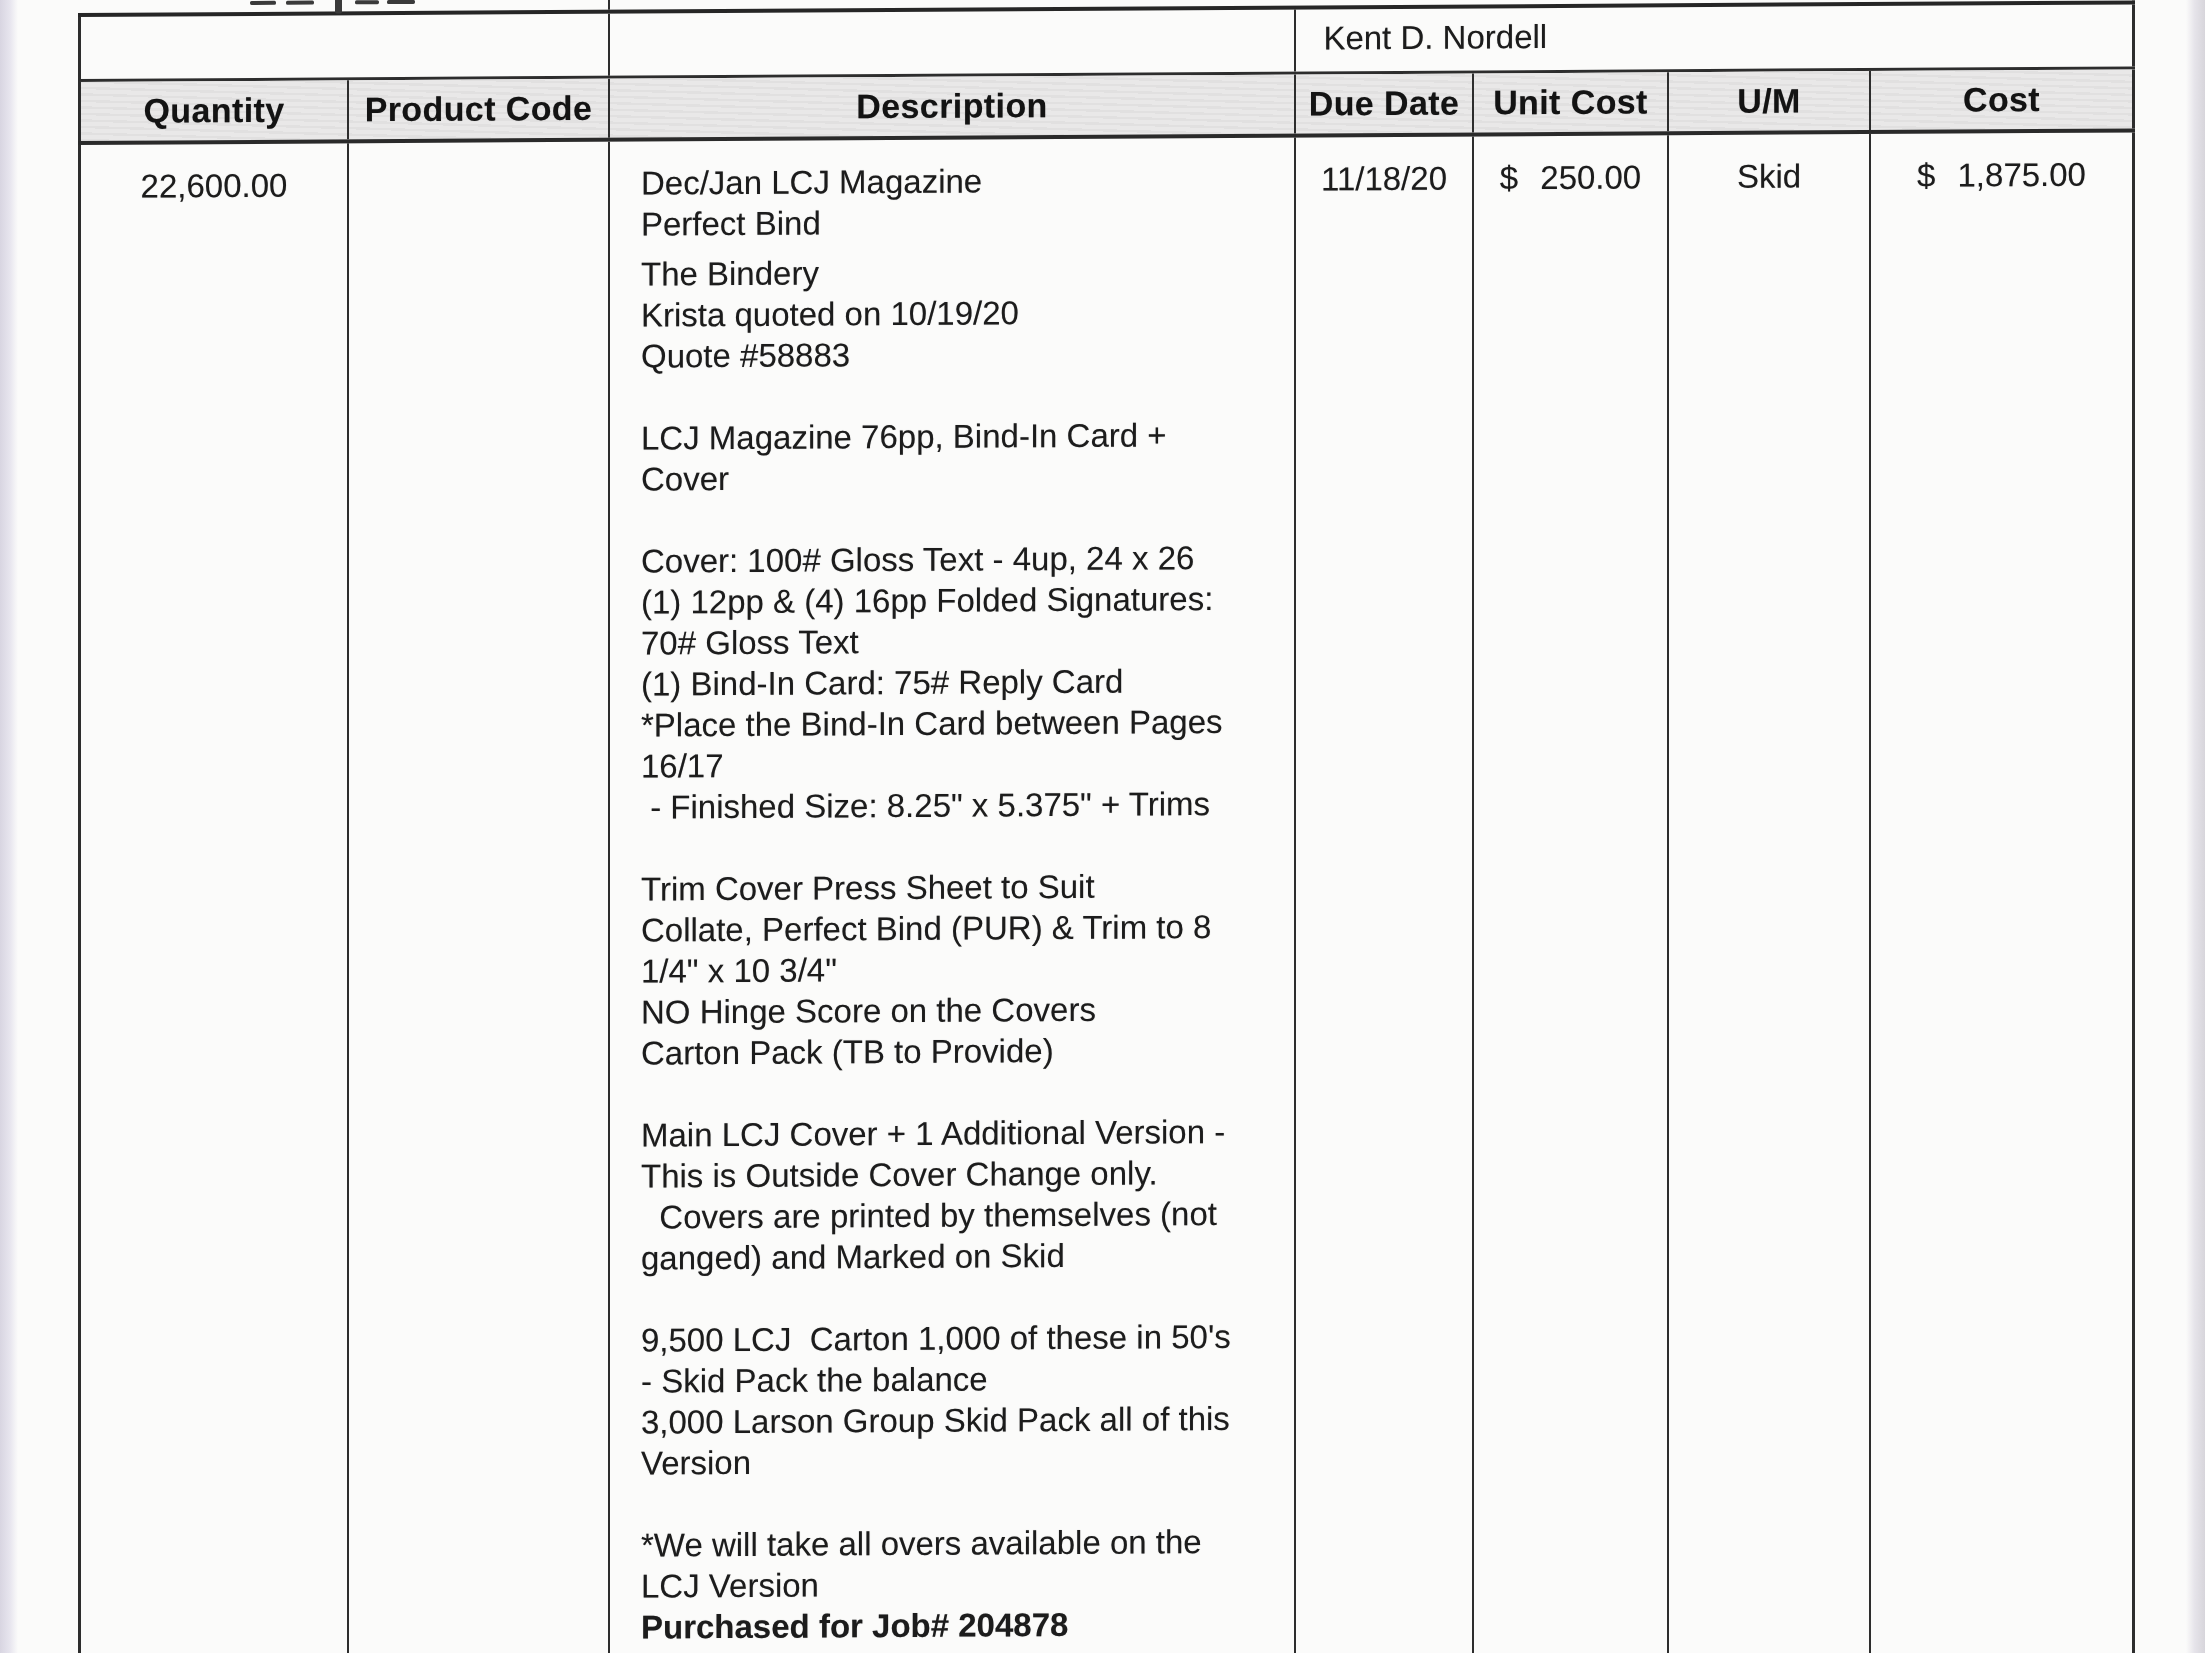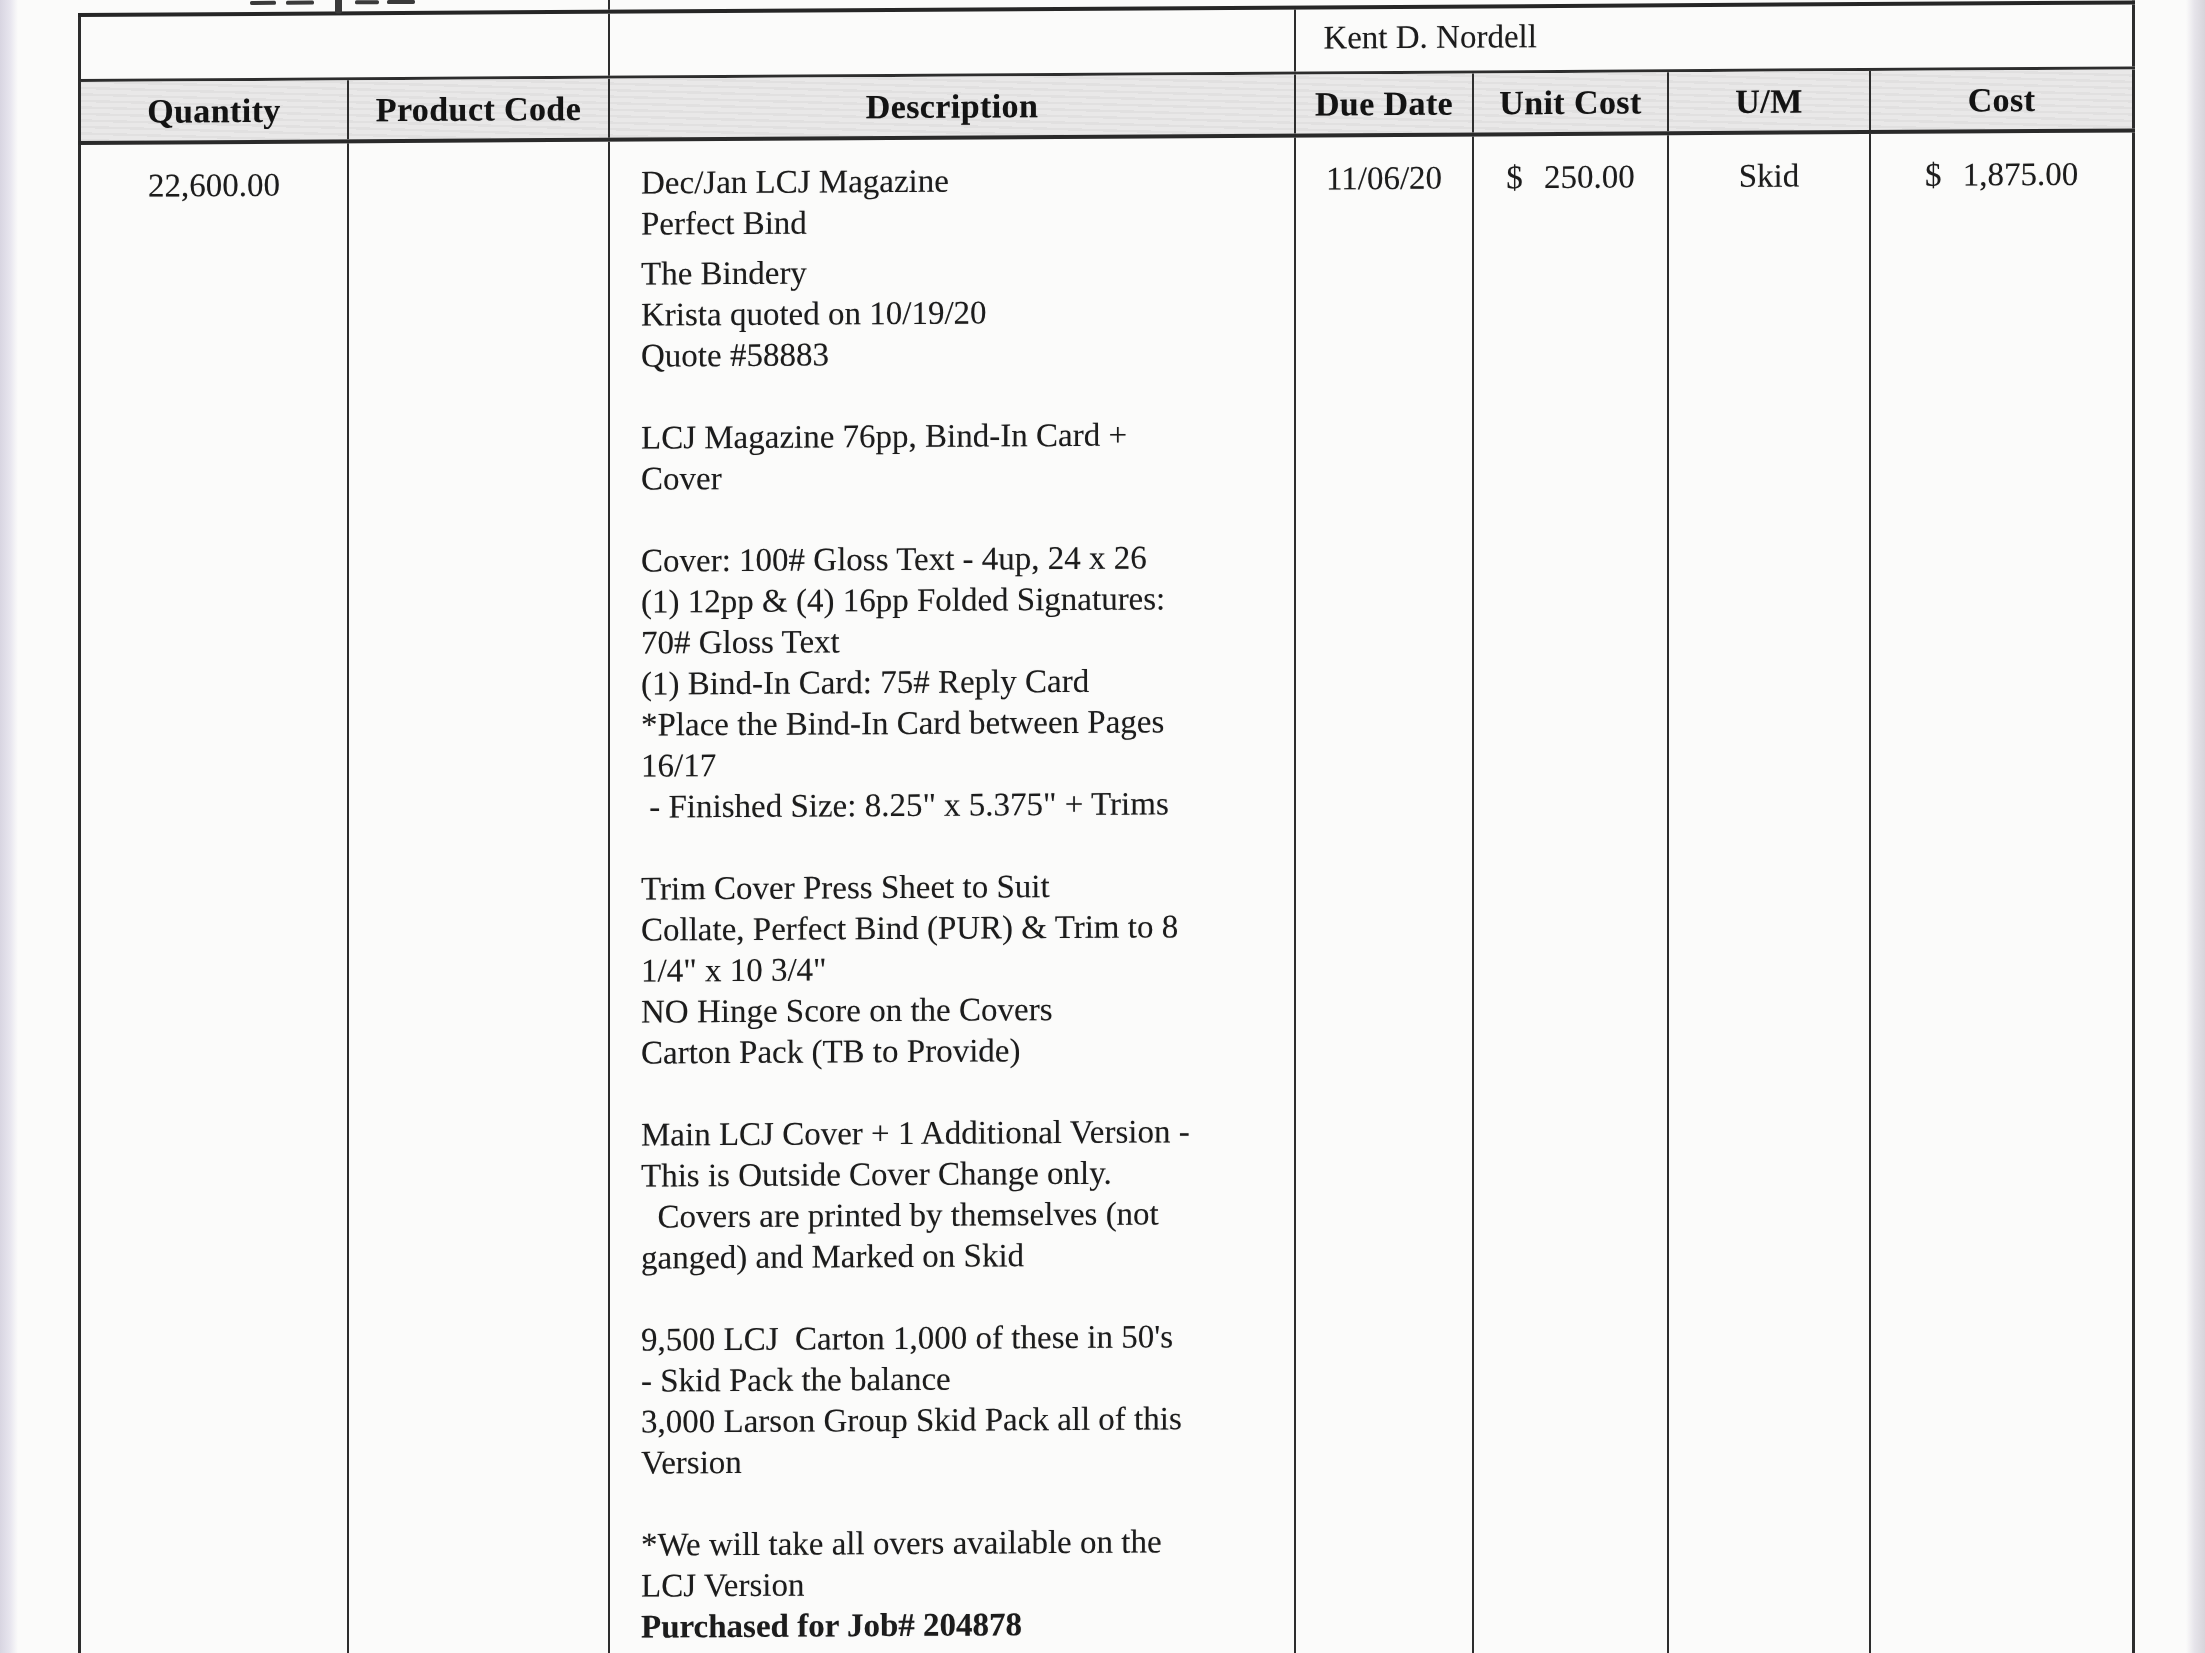--- a/index.html
+++ b/index.html
@@ -6,21 +6,21 @@
     --line:#2d2d2d;
     --ink:#1c1c1c;
     --band:#e9e8e8;
   }
   html,body{margin:0;padding:0;}
   body{
     width:2205px;height:1653px;overflow:hidden;position:relative;
     background:#fbfbfa;
     font-family:"Liberation Sans", sans-serif;
   }
-  #canvas{position:absolute;inset:0;overflow:hidden;font-family:Liberation Serif, serif;}
+  #canvas{position:absolute;inset:0;overflow:hidden;}
   .edge-left{
     position:absolute;left:0;top:0;width:18px;height:100%;
     background:linear-gradient(90deg,#d8d5e1 0%,#e7e5ee 55%,rgba(255,255,255,0) 100%);
   }
   .edge-right{
     position:absolute;right:0;top:0;width:19.4px;height:100%;
     background:linear-gradient(270deg,#d7d5db 0%,#e6e4ea 55%,rgba(255,255,255,0) 100%);
   }
   
   .sheet{
@@ -160,21 +160,21 @@
             <div class="ln">Version</div>
           </div>
           <div class="para">
             <div class="ln">*We will take all overs available on the</div>
             <div class="ln">LCJ Version</div>
             <div class="ln bold">Purchased for Job# 204878</div>
           </div>
         </div>
       </div>
       <div class="cell w-due t center">
-        <span>11/06/20</span>
+        <span>11/18/20</span>
       </div>
       <div class="cell w-unit t center money">
         <span>$ 250.00</span>
       </div>
       <div class="cell w-um t center">
         <span>Skid</span>
       </div>
       <div class="cell last w-cost t center money">
         <span>$ 1,875.00</span>
       </div>

